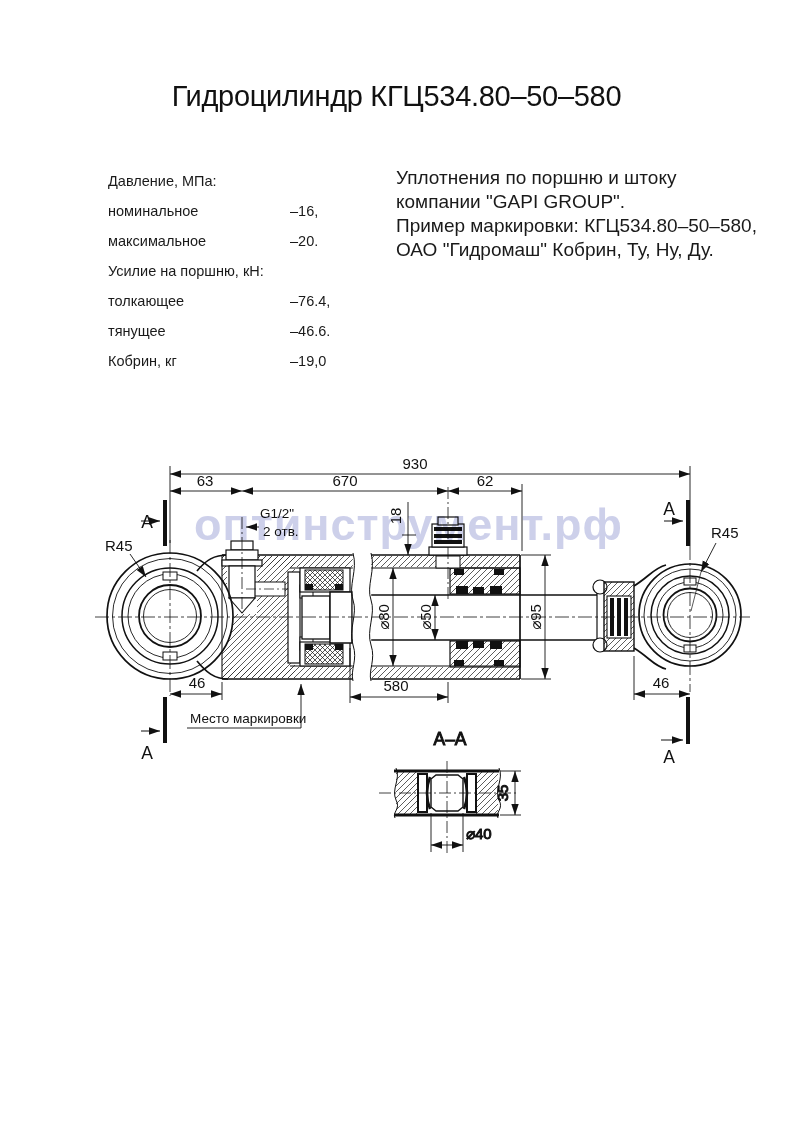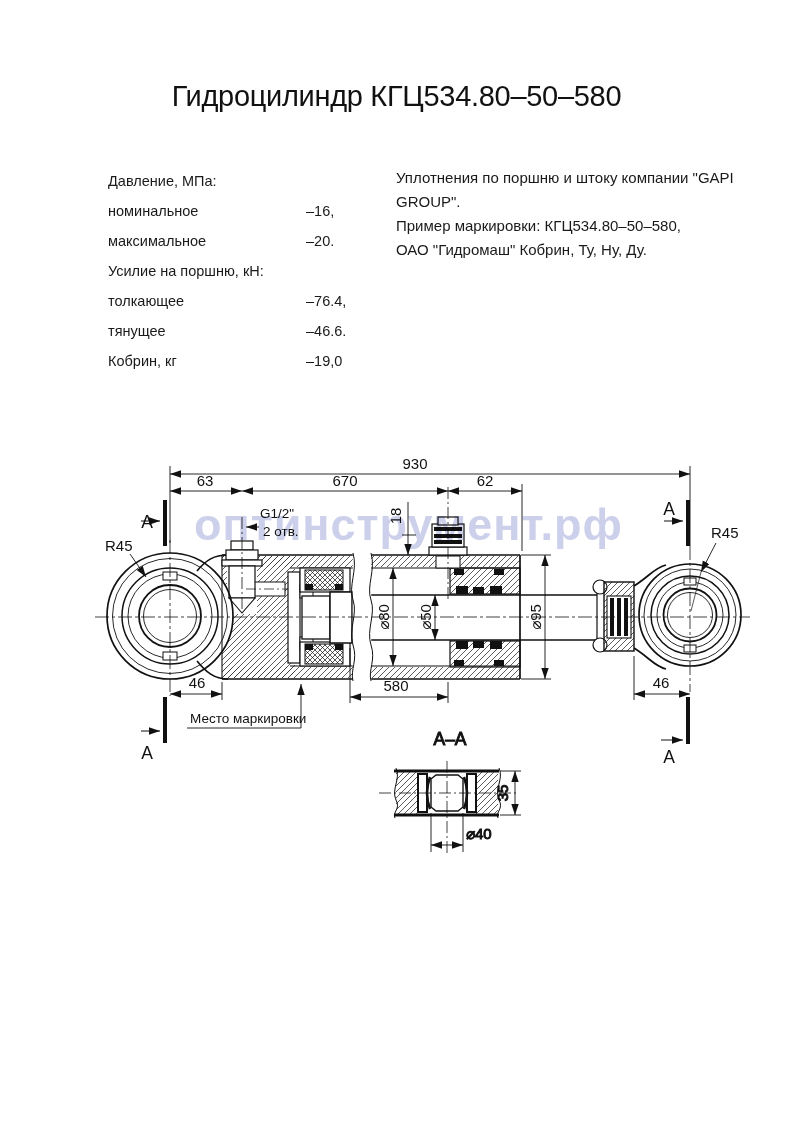--- a/index.html
+++ b/index.html
@@ -3,22 +3,22 @@
 <meta charset="utf-8">
 <style>
   html,body{margin:0;padding:0;background:#888;}
   .page{position:relative;width:793px;height:1123px;margin:0 auto;background:#ffffff;
         font-family:"Liberation Sans","DejaVu Sans",sans-serif;color:#1a1a1a;overflow:hidden;}
   .title{position:absolute;top:80px;left:0;width:100%;text-align:center;
          font-size:29px;letter-spacing:-0.3px;color:#111;}
   .specs{position:absolute;top:166px;left:108px;width:240px;font-size:14.5px;}
   .spec-row{display:flex;height:30px;align-items:center;}
   .spec-label{flex:0 0 182px;}
-  .spec-value{flex:1;margin-left:16px;}
-  .notes{position:absolute;top:166px;left:396px;width:370px;font-size:15px;line-height:24px;}
+  .spec-value{flex:1;}
+  .notes{position:absolute;top:166px;left:396px;width:370px;font-size:19px;line-height:24px;}
   .applicability{position:absolute;top:948px;left:123px;font-size:14.5px;white-space:pre;}
   .watermark{position:absolute;top:499px;left:194px;font-size:45px;font-weight:bold;
              letter-spacing:1px;z-index:3;mix-blend-mode:multiply;opacity:.92;pointer-events:none;}
   svg.drawing{position:absolute;inset:0;z-index:2;}
   svg text{font-family:"Liberation Sans","DejaVu Sans",sans-serif;fill:#111;}
   .dim{font-size:15px;}
   .lbl{font-size:13.5px;}
   .sec{font-size:17.5px;}
 </style>
 </head>

